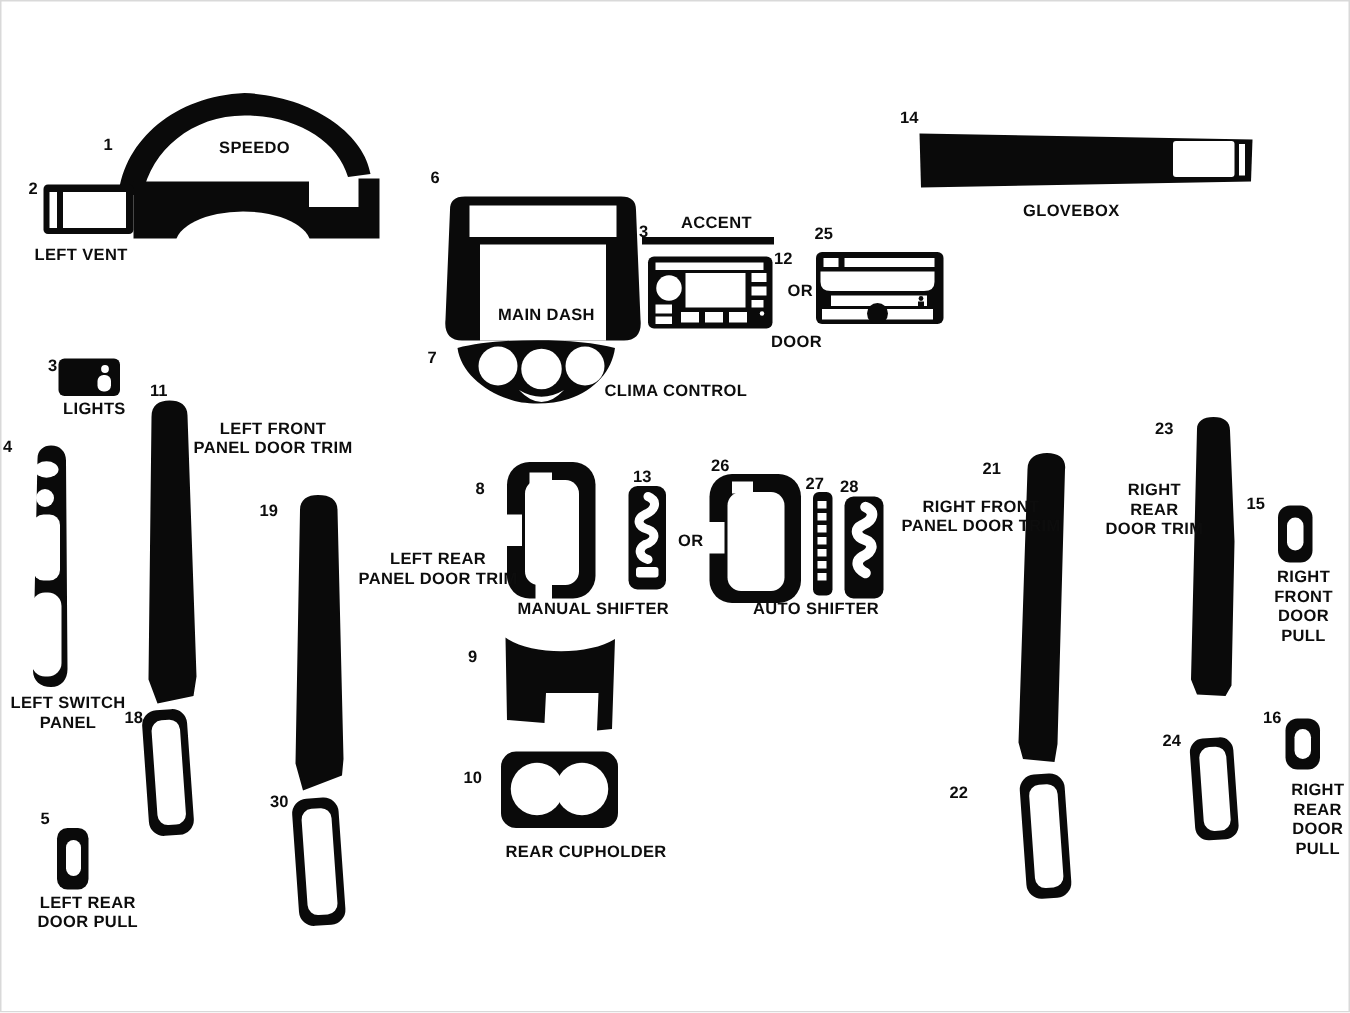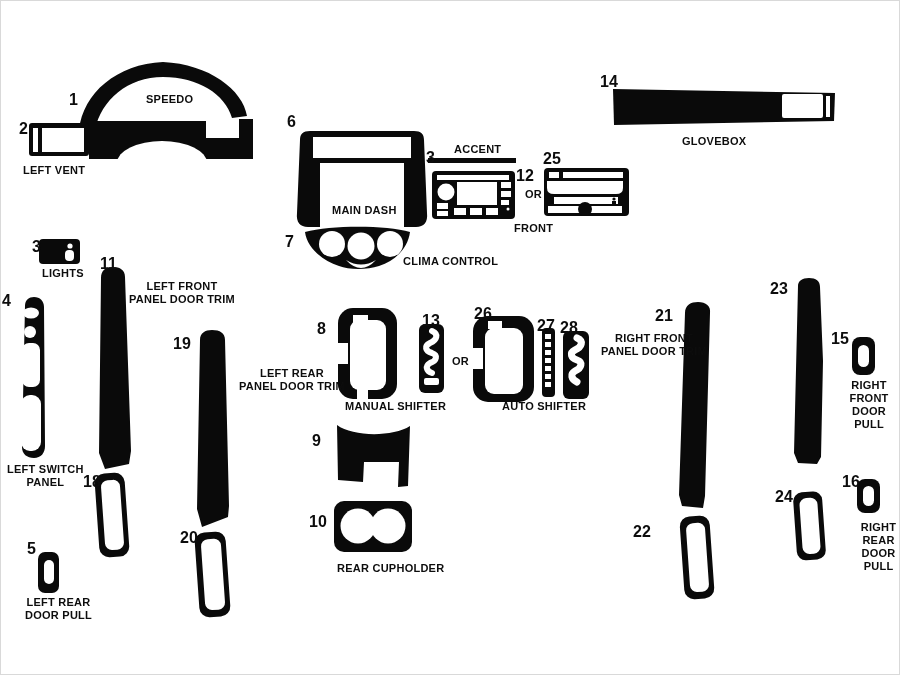--- a/index.html
+++ b/index.html
@@ -3,21 +3,21 @@
 <meta charset="utf-8">
 <style>
   html,body{margin:0;padding:0;background:#fff;}
   #canvas{
     position:relative;width:900px;height:675px;background:#ffffff;
     border:1px solid #d9d9d9;box-sizing:border-box;overflow:hidden;
     font-family:"Liberation Sans",sans-serif;
   }
   #shapes{position:absolute;left:0;top:0;width:900px;height:675px;}
   .num{
-    position:absolute;font-weight:700;font-size:16px;color:#0d0d0d;
+    position:absolute;font-weight:700;font-size:11px;color:#0d0d0d;
     font-family:"Liberation Sans",sans-serif;
   }
   .lbl{
     position:absolute;font-weight:700;font-size:11px;color:#0d0d0d;
     letter-spacing:.25px;line-height:1.18;white-space:pre-line;
     font-family:"Liberation Sans",sans-serif;
     text-align:center;
   }
   .blk{fill:#0a0a0a;}
   .wht{fill:#ffffff;}
@@ -218,21 +218,21 @@
   <div class="num" style="left:308px;top:512px">10</div>
   <div class="num" style="left:425px;top:148px">3</div>
   <div class="num" style="left:515px;top:166px">12</div>
   <div class="num" style="left:421px;top:311px">13</div>
   <div class="num" style="left:599px;top:72px">14</div>
   <div class="num" style="left:830px;top:329px">15</div>
   <div class="num" style="left:841px;top:472px">16</div>
   <div class="num" style="left:99px;top:254px">11</div>
   <div class="num" style="left:82px;top:472px">18</div>
   <div class="num" style="left:172px;top:334px">19</div>
-  <div class="num" style="left:179px;top:528px">20</div>
+  <div class="num" style="left:179px;top:528px">30</div>
   <div class="num" style="left:654px;top:306px">21</div>
   <div class="num" style="left:632px;top:522px">22</div>
   <div class="num" style="left:769px;top:279px">23</div>
   <div class="num" style="left:774px;top:487px">24</div>
   <div class="num" style="left:542px;top:149px">25</div>
   <div class="num" style="left:473px;top:304px">26</div>
   <div class="num" style="left:536px;top:316px">27</div>
   <div class="num" style="left:559px;top:318px">28</div>
 
   <div class="lbl" style="left:145px;top:92px">SPEEDO</div>
@@ -243,26 +243,29 @@
   <div class="lbl" style="left:24px;top:595px">LEFT REAR
 DOOR PULL</div>
   <div class="lbl" style="left:128px;top:279px">LEFT FRONT
 PANEL DOOR TRIM</div>
   <div class="lbl" style="left:238px;top:366px">LEFT REAR
 PANEL DOOR TRIM</div>
   <div class="lbl" style="left:331px;top:203px">MAIN DASH</div>
   <div class="lbl" style="left:402px;top:254px">CLIMA CONTROL</div>
   <div class="lbl" style="left:453px;top:142px">ACCENT</div>
   <div class="lbl" style="left:524px;top:187px">OR</div>
-  <div class="lbl" style="left:513px;top:221px">FRONT</div>
+  <div class="lbl" style="left:513px;top:221px">DOOR</div>
   <div class="lbl" style="left:681px;top:134px">GLOVEBOX</div>
   <div class="lbl" style="left:344px;top:399px">MANUAL SHIFTER</div>
   <div class="lbl" style="left:451px;top:354px">OR</div>
   <div class="lbl" style="left:501px;top:399px">AUTO SHIFTER</div>
   <div class="lbl" style="left:336px;top:561px">REAR CUPHOLDER</div>
   <div class="lbl" style="left:600px;top:331px">RIGHT FRONT
 PANEL DOOR TRIM</div>
+  <div class="lbl" style="left:736px;top:320px">RIGHT
+REAR
+DOOR TRIM</div>
   <div class="lbl" style="left:838px;top:378px">RIGHT FRONT
 DOOR PULL</div>
   <div class="lbl" style="left:857px;top:520px">RIGHT REAR
 DOOR PULL</div>
 
 </div>
 
 </body></html>

